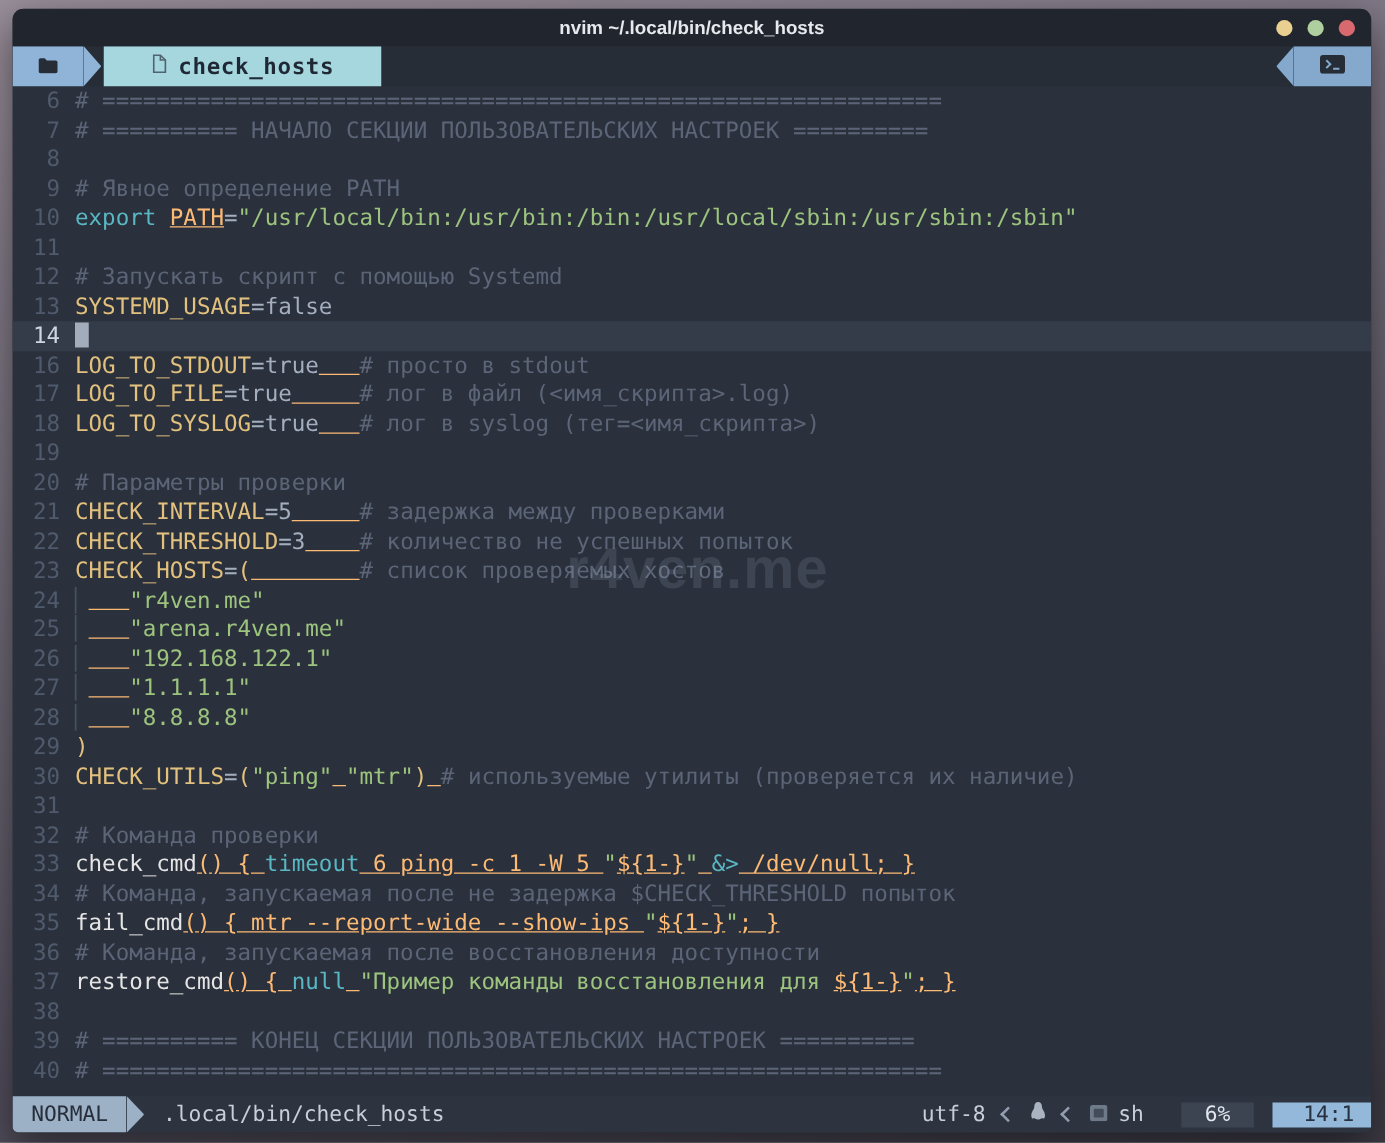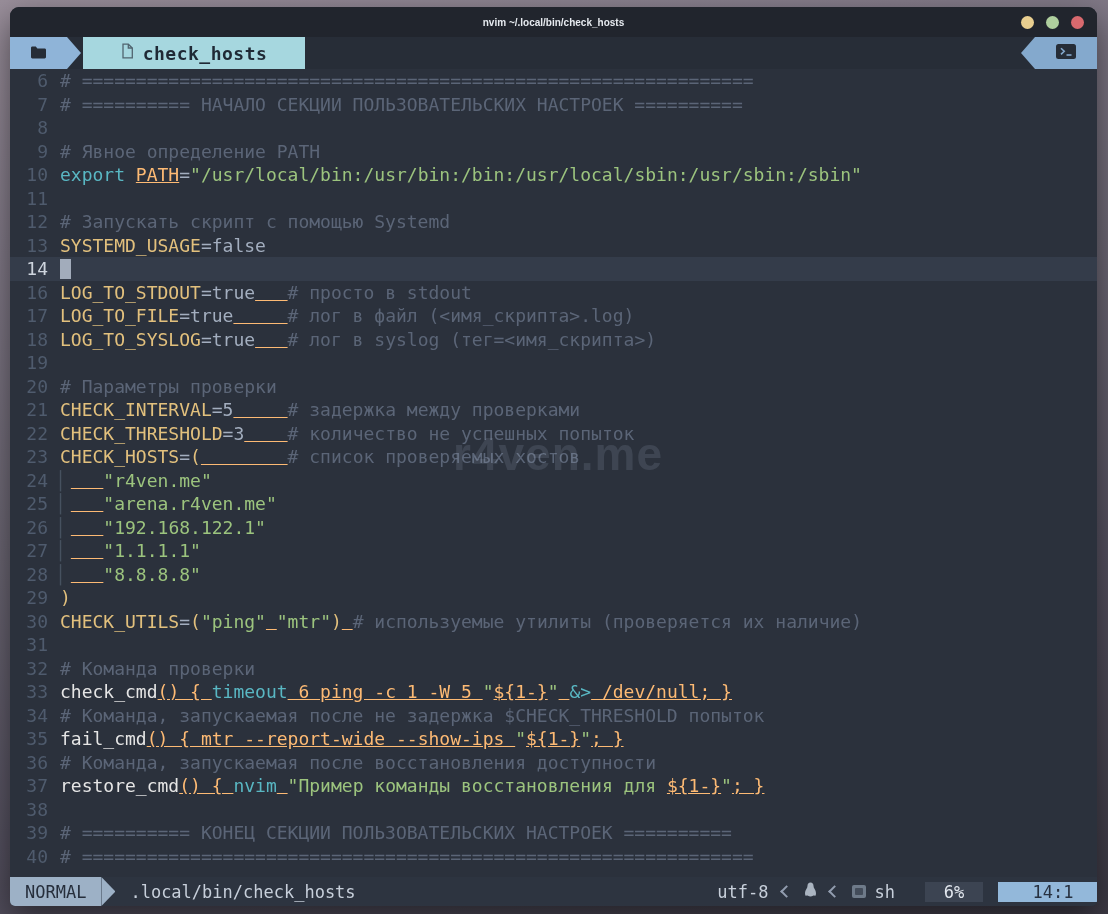--- a/index.html
+++ b/index.html
@@ -12,21 +12,21 @@
     position:absolute; left:10px; top:7px; width:1087px; height:899px;
     background:#2b313c; border-radius:9px 9px 5px 5px;
     box-shadow:0 12px 34px rgba(0,0,0,.5);
     display:flex; flex-direction:column; overflow:hidden;
   }
   
   .titlebar {
     height:30px; flex:none; background:#21252d; position:relative;
     display:flex; align-items:center; justify-content:center;
   }
-  .titlebar .title { color:#e6eaef; font-family:"Liberation Sans", sans-serif; font-size:10px; font-weight:bold; }
+  .titlebar .title { color:#e6eaef; font-family:"Liberation Sans", sans-serif; font-size:15px; font-weight:bold; }
   .controls { position:absolute; right:13px; top:0; height:100%; display:flex; align-items:center; gap:12px; }
   .ctrl-btn { width:13px; height:13px; border-radius:50%; }
   
   .tabline { height:32px; flex:none; background:#272d37; display:flex; align-items:stretch; }
   .seg-folder { width:57px; background:#8fb4d8; display:flex; align-items:center; justify-content:center; }
   .pl-right { width:14px; background:#272d37; }
   .pl-right > i { display:block; width:100%; height:100%; background:#8fb4d8; clip-path:polygon(0 0,100% 50%,0 100%); }
   .tab-active {
     width:222px; margin-left:2px; background:#a6d7df;
     display:flex; align-items:center; justify-content:center; gap:9px;
@@ -69,21 +69,21 @@
   .sl-text { color:#c7cfda; }
   .chev { width:9px; height:9px; border-left:2.4px solid #929daf; border-bottom:2.4px solid #929daf; transform:rotate(45deg); margin:0 13px; }
   .sl-enc { margin-right:0; }
   .shicon { margin-right:9px; }
   .pl-left-pct { width:14px; background:#2d3440; margin-left:16px; }
   .pl-left-pct > i { display:block; width:100%; height:100%; background:#3c4452; clip-path:polygon(100% 0,0 50%,100% 100%); }
   .seg-pct { background:#3c4452; display:flex; align-items:center; justify-content:center; width:58px; }
   .seg-pct span { color:#e2e7ee; }
   .pl-left-pos { width:15px; background:#3c4452; }
   .pl-left-pos > i { display:block; width:100%; height:100%; background:#93b8da; clip-path:polygon(100% 0,0 50%,100% 100%); }
-  .seg-pos { background:#93b8da; width:99px; display:flex; align-items:center; justify-content:center;padding-left:11px; }
+  .seg-pos { background:#93b8da; width:79px; display:flex; align-items:center; justify-content:center;padding-left:11px; }
   .seg-pos span { color:#273140; }
 </style>
 </head>
 <body>
 
 <div class="window">
 
   <div class="titlebar">
     <span class="title">nvim ~/.local/bin/check_hosts</span>
     <div class="controls">
@@ -153,21 +153,21 @@
         <div class="line"><span class="lnum">27</span><span class="lcode"><span class="tk-gd">▏</span><span class="tk-w">   </span><span class="tk-g">"1.1.1.1"</span></span></div>
         <div class="line"><span class="lnum">28</span><span class="lcode"><span class="tk-gd">▏</span><span class="tk-w">   </span><span class="tk-g">"8.8.8.8"</span></span></div>
         <div class="line"><span class="lnum">29</span><span class="lcode"><span class="tk-y">)</span></span></div>
         <div class="line"><span class="lnum">30</span><span class="lcode"><span class="tk-y">CHECK_UTILS</span><span class="tk-v">=</span><span class="tk-y">(</span><span class="tk-g">"ping"</span><span class="tk-w"> </span><span class="tk-g">"mtr"</span><span class="tk-y">)</span><span class="tk-w"> </span><span class="tk-c"># используемые утилиты (проверяется их наличие)</span></span></div>
         <div class="line"><span class="lnum">31</span><span class="lcode"></span></div>
         <div class="line"><span class="lnum">32</span><span class="lcode"><span class="tk-c"># Команда проверки</span></span></div>
         <div class="line"><span class="lnum">33</span><span class="lcode"><span class="tk-b">check_cmd</span><span class="tk-w">() { </span><span class="tk-cy">timeout</span><span class="tk-w"> 6 ping -c 1 -W 5 </span><span class="tk-g">"</span><span class="tk-w">${1-}</span><span class="tk-g">"</span><span class="tk-w"> </span><span class="tk-cy">&amp;&gt;</span><span class="tk-w"> /dev/null; }</span></span></div>
         <div class="line"><span class="lnum">34</span><span class="lcode"><span class="tk-c"># Команда, запускаемая после не задержка $CHECK_THRESHOLD попыток</span></span></div>
         <div class="line"><span class="lnum">35</span><span class="lcode"><span class="tk-b">fail_cmd</span><span class="tk-w">() { mtr --report-wide --show-ips </span><span class="tk-g">"</span><span class="tk-w">${1-}</span><span class="tk-g">"</span><span class="tk-w">; }</span></span></div>
         <div class="line"><span class="lnum">36</span><span class="lcode"><span class="tk-c"># Команда, запускаемая после восстановления доступности</span></span></div>
-        <div class="line"><span class="lnum">37</span><span class="lcode"><span class="tk-b">restore_cmd</span><span class="tk-w">() { </span><span class="tk-cy">nvim</span><span class="tk-w"> </span><span class="tk-g">"Пример команды восстановления для </span><span class="tk-w">${1-}</span><span class="tk-g">"</span><span class="tk-w">; }</span></span></div>
+        <div class="line"><span class="lnum">37</span><span class="lcode"><span class="tk-b">restore_cmd</span><span class="tk-w">() { </span><span class="tk-cy">null</span><span class="tk-w"> </span><span class="tk-g">"Пример команды восстановления для </span><span class="tk-w">${1-}</span><span class="tk-g">"</span><span class="tk-w">; }</span></span></div>
         <div class="line"><span class="lnum">38</span><span class="lcode"></span></div>
         <div class="line"><span class="lnum">39</span><span class="lcode"><span class="tk-c"># ========== КОНЕЦ СЕКЦИИ ПОЛЬЗОВАТЕЛЬСКИХ НАСТРОЕК ==========</span></span></div>
         <div class="line"><span class="lnum">40</span><span class="lcode"><span class="tk-c"># ==============================================================</span></span></div>
       </div>
     <div class="watermark">r4ven.me</div>
   </div>
 
   <div class="statusline">
     <div class="seg-mode">
       <span>NORMAL</span>

